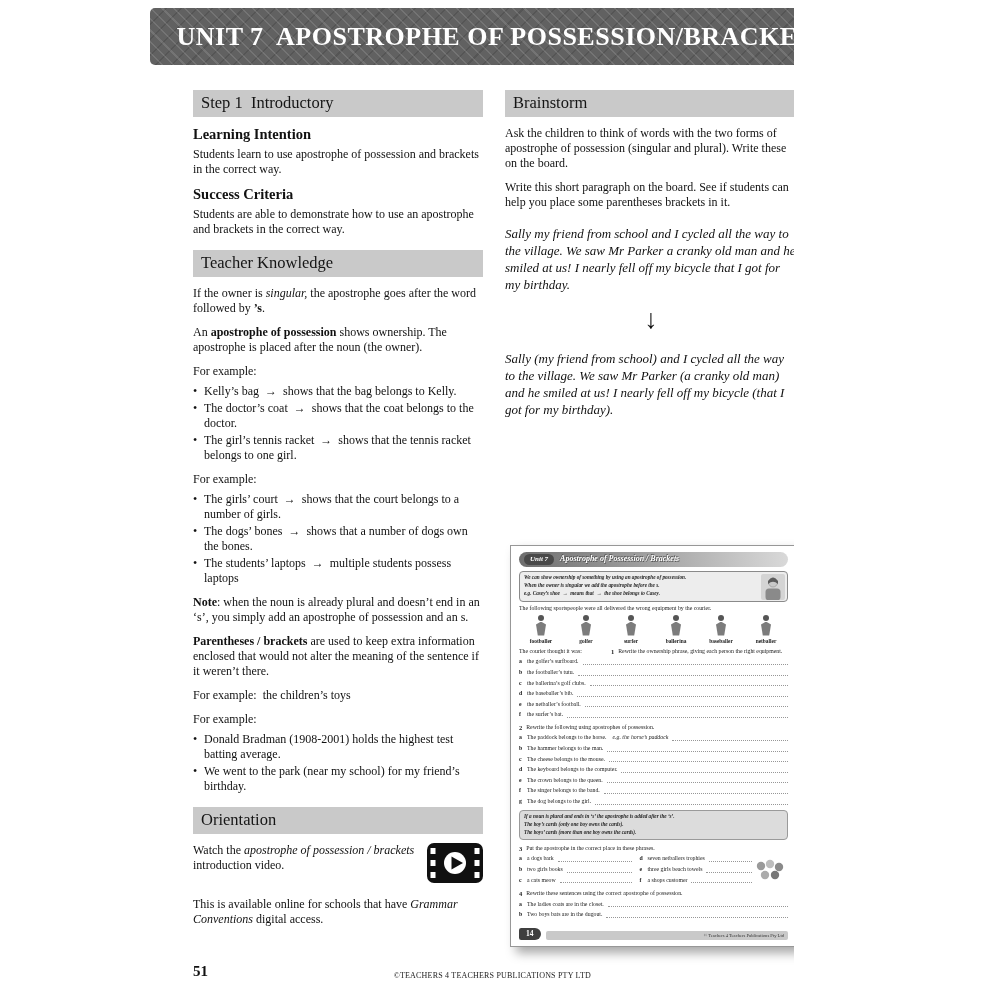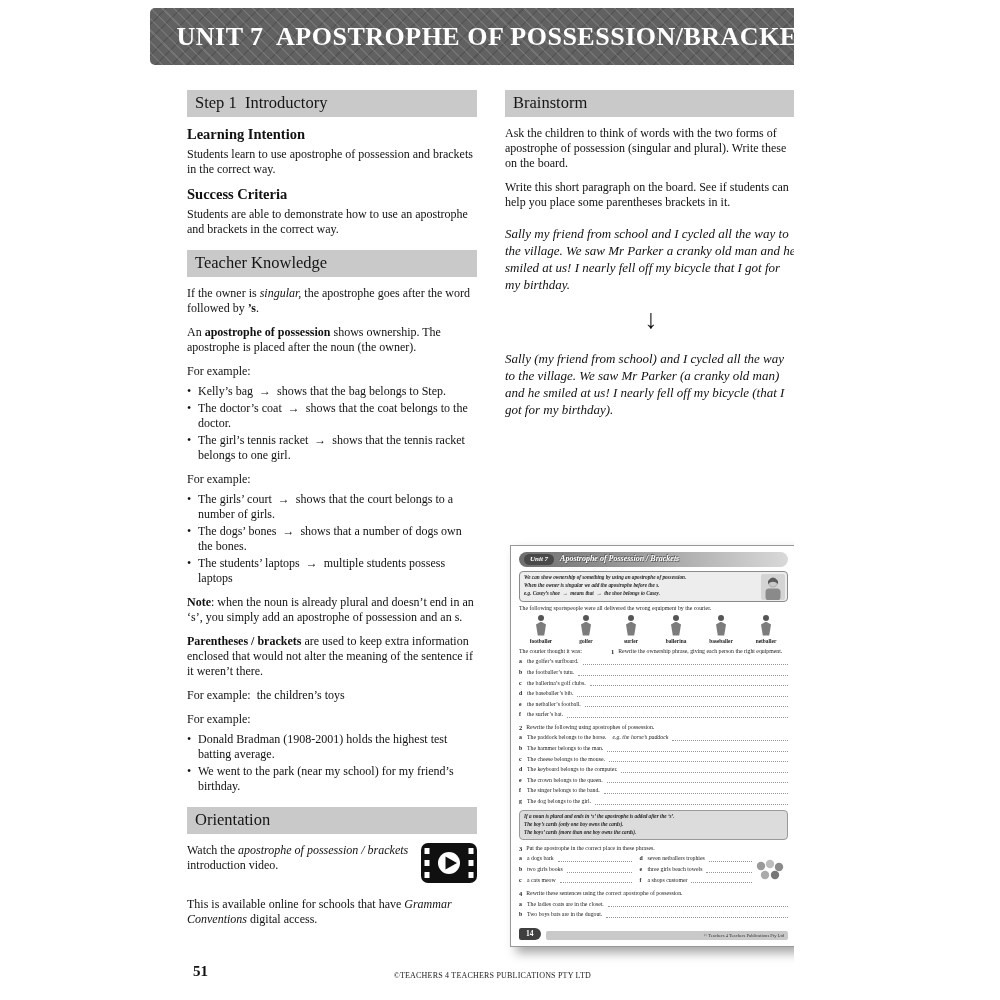--- a/index.html
+++ b/index.html
@@ -10,21 +10,21 @@
   
   .banner{position:absolute;left:150px;top:8px;width:707px;height:57px;border-radius:5px;
           background-color:#616161;
           background-image:
             repeating-linear-gradient(45deg, rgba(255,255,255,.12) 0 1.5px, transparent 1.5px 8px),
             repeating-linear-gradient(-45deg, rgba(0,0,0,.12) 0 1.5px, transparent 1.5px 11px);
           display:flex;align-items:center;justify-content:center;}
   .banner-title{color:#fff;font-weight:bold;font-size:26px;letter-spacing:.5px;}
 
   
-  .col-left{position:absolute;left:187px;top:90px;width:290px;}
+  .col-left{position:absolute;left:193px;top:90px;width:290px;}
   .col-right{position:absolute;left:505px;top:90px;width:292px;}
 
   .sec{background:#c9c9c9;color:#151515;font-size:16.5px;padding:3px 8px 4px 8px;margin:0 0 9px 0;}
   .mt1{margin-top:13px;}
   .sub{font-size:14.5px;font-weight:bold;margin:3px 0 4px 0;}
   .body{font-size:12px;line-height:1.25;margin:0 0 9px 0;}
   .fe{margin-bottom:5px;}
   .bullets{margin:0 0 9px 0;}
   .bullet{display:flex;font-size:12px;line-height:1.25;margin:0 0 2px 0;}
   .dotc{width:11px;flex:none;}
@@ -107,21 +107,21 @@
 
     <div class="sec mt1">Teacher Knowledge</div>
 
     <p class="body"><span>If the owner is </span><span style="font-style: italic;">singular,</span><span> the apostrophe goes after the word followed by </span><span style="font-weight: bold;">’s</span><span>.</span></p>
     <p class="body"><span>An </span><span style="font-weight: bold;">apostrophe of possession</span><span> shows ownership. The apostrophe is placed after the noun (the owner).</span></p>
     <p class="body fe">For example:</p>
 
     <div class="bullets">
       <div class="bullet">
           <span class="dotc">•</span>
-          <div class="btext pre"><span>Kelly’s bag  </span><span style="font-weight: bold;">→</span><span>  shows that the bag belongs to Step.</span></div>
+          <div class="btext pre"><span>Kelly’s bag  </span><span style="font-weight: bold;">→</span><span>  shows that the bag belongs to Kelly.</span></div>
         </div>
       <div class="bullet">
           <span class="dotc">•</span>
           <div class="btext pre"><span>The doctor’s coat  </span><span style="font-weight: bold;">→</span><span>  shows that the coat belongs to the doctor.</span></div>
         </div>
       <div class="bullet">
           <span class="dotc">•</span>
           <div class="btext pre"><span>The girl’s tennis racket  </span><span style="font-weight: bold;">→</span><span>  shows that the tennis racket belongs to one girl.</span></div>
         </div>
     </div>

